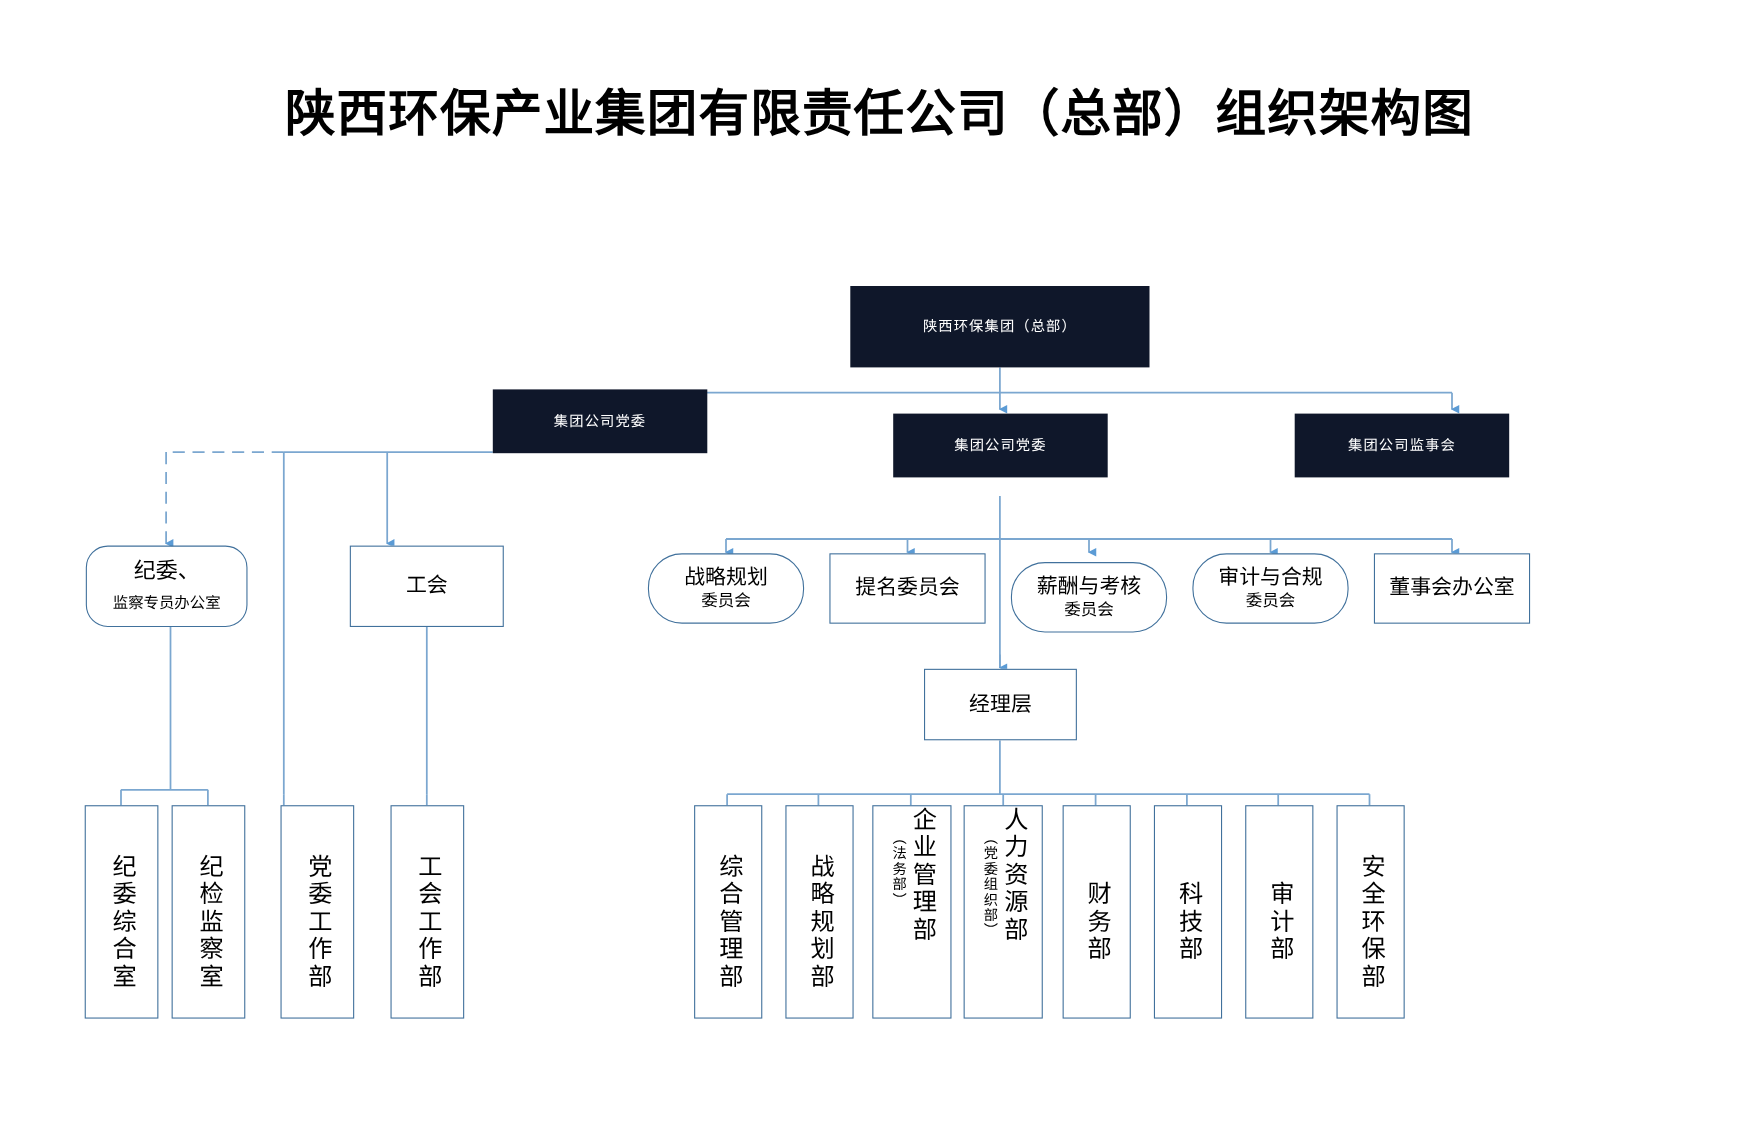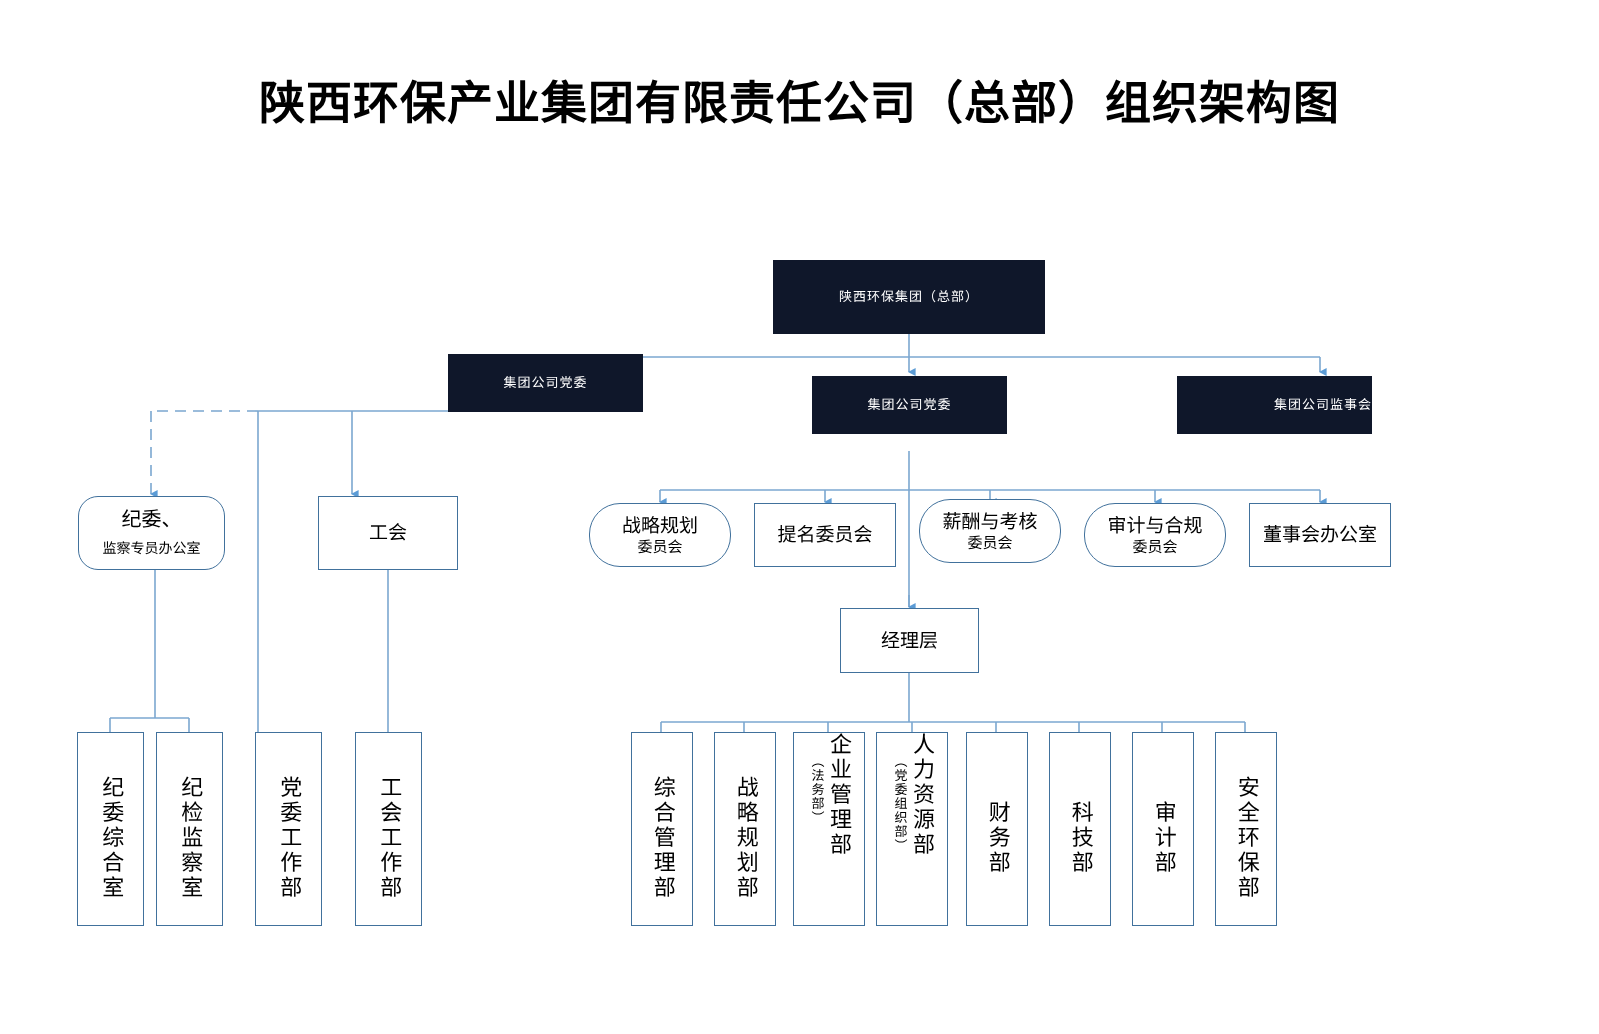--- a/index.html
+++ b/index.html
@@ -185,21 +185,21 @@
   </div>
 
   <div class="node filled" style="left:448px; top:354px; width:195px; height:58px;">
     <span class="node-label">集团公司党委</span>
   </div>
 
   <div class="node filled" style="left:812px; top:376px; width:195px; height:58px;">
     <span class="node-label">集团公司党委</span>
   </div>
 
-  <div class="node filled" style="left:1177px; top:376px; width:195px; height:58px;justify-content:flex-end;">
+  <div class="node filled" style="left:1177px; top:376px; width:195px; height:58px;">
     <span class="node-label">集团公司监事会</span>
   </div>
 
   <div class="node outlined jw-box" style="left:78px; top:496px; width:147px; height:74px;border-radius:20px;">
     <span class="jw1">纪委、</span>
     <span class="jw2">监察专员办公室</span>
   </div>
 
   <div class="node outlined" style="left:318px; top:496px; width:140px; height:74px;">
     <span class="node-label">工会</span>
@@ -207,21 +207,21 @@
 
   <div class="node outlined two-line" style="left:589px; top:503px; width:142px; height:64px;">
     <span class="l1">战略规划</span>
     <span class="l2">委员会</span>
   </div>
 
   <div class="node outlined" style="left:754px; top:503px; width:142px; height:64px;">
     <span class="node-label">提名委员会</span>
   </div>
 
-  <div class="node outlined two-line" style="left:919px; top:499px; width:142px; height:64px;font-family:Liberation Serif, serif;">
+  <div class="node outlined two-line" style="left:919px; top:511px; width:142px; height:64px;font-family:Liberation Serif, serif;">
     <span class="l1">薪酬与考核</span>
     <span class="l2">委员会</span>
   </div>
 
   <div class="node outlined two-line" style="left:1084px; top:503px; width:142px; height:64px;">
     <span class="l1">审计与合规</span>
     <span class="l2">委员会</span>
   </div>
 
   <div class="node outlined" style="left:1249px; top:503px; width:142px; height:64px;">

